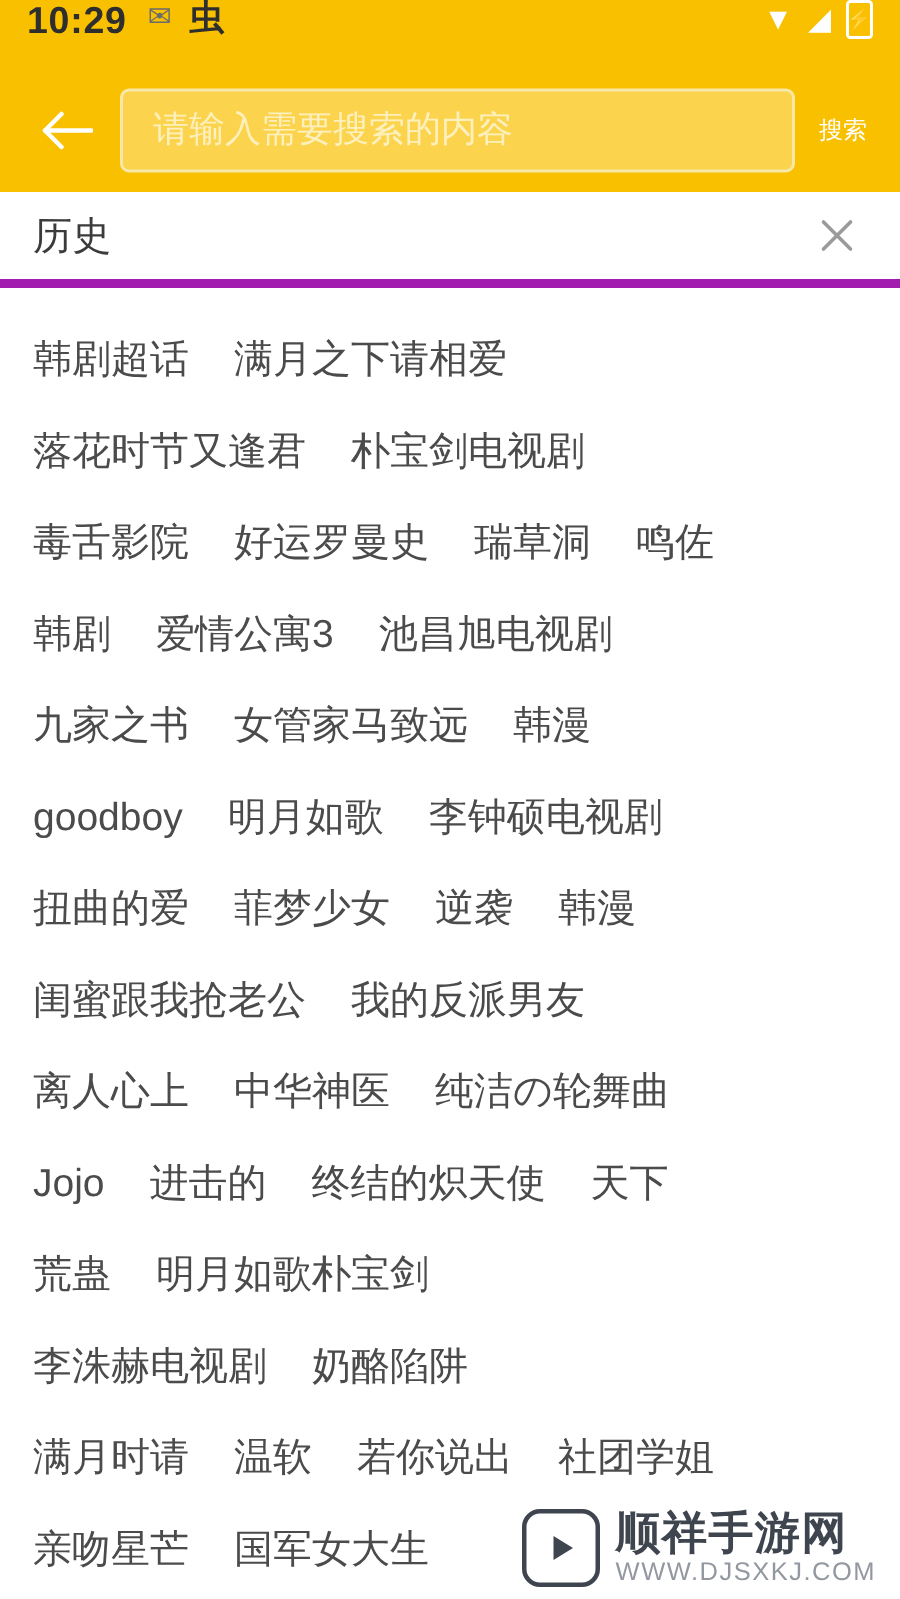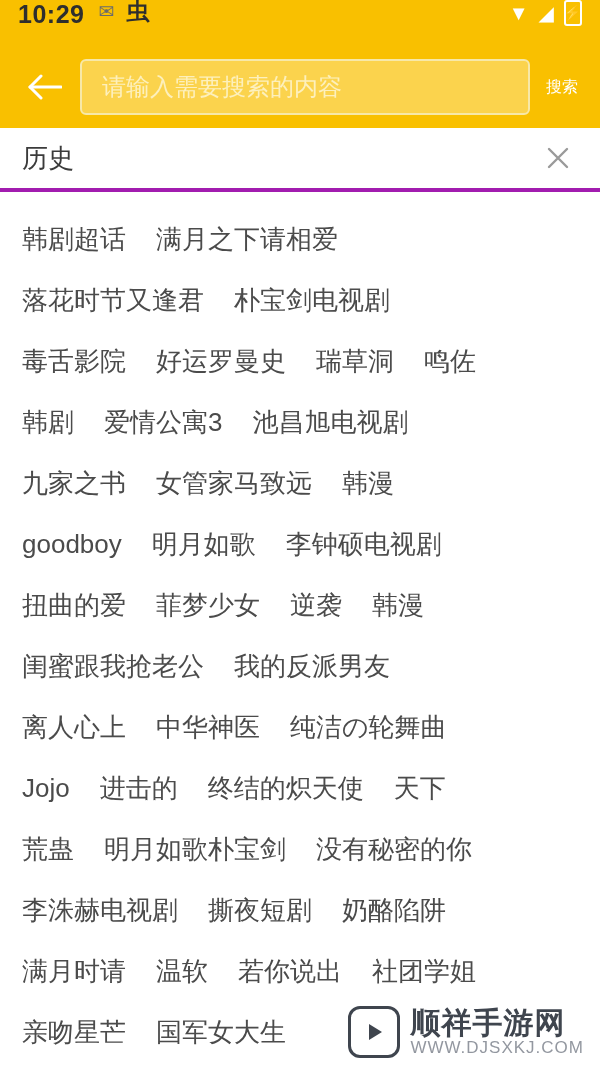--- a/index.html
+++ b/index.html
@@ -95,21 +95,21 @@
     padding: 0 8px 0 10px;
     white-space: nowrap;
   }
 
   
   .hist-head {
     height: 64px;
     display: flex;
     align-items: center;
     padding: 0 22px;
-    border-bottom: 4px solid #a21caf;
+    border-bottom: 6px solid #a21caf;
     background: #ffffff;
   }
   .hist-title { font-size: 26px; color: #3b3b3b; }
   .hist-head .sb-spacer { flex: 1; }
   .clear-x {
     width: 40px; height: 40px;
     display: flex; align-items: center; justify-content: center;
     color: #9a9a9a;
   }
   .clear-x svg { display: block; }
@@ -250,25 +250,23 @@
       </div>
       <div class="tag-row">
         <span class="tag">Jojo</span>
         <span class="tag">进击的</span>
         <span class="tag">终结的炽天使</span>
         <span class="tag">天下</span>
       </div>
       <div class="tag-row">
         <span class="tag">荒蛊</span>
         <span class="tag">明月如歌朴宝剑</span>
-        <span class="tag">没有秘密的你</span>
       </div>
       <div class="tag-row">
         <span class="tag">李洙赫电视剧</span>
-        <span class="tag">撕夜短剧</span>
         <span class="tag">奶酪陷阱</span>
       </div>
       <div class="tag-row">
         <span class="tag">满月时请</span>
         <span class="tag">温软</span>
         <span class="tag">若你说出</span>
         <span class="tag">社团学姐</span>
       </div>
       <div class="tag-row">
         <span class="tag">亲吻星芒</span>

